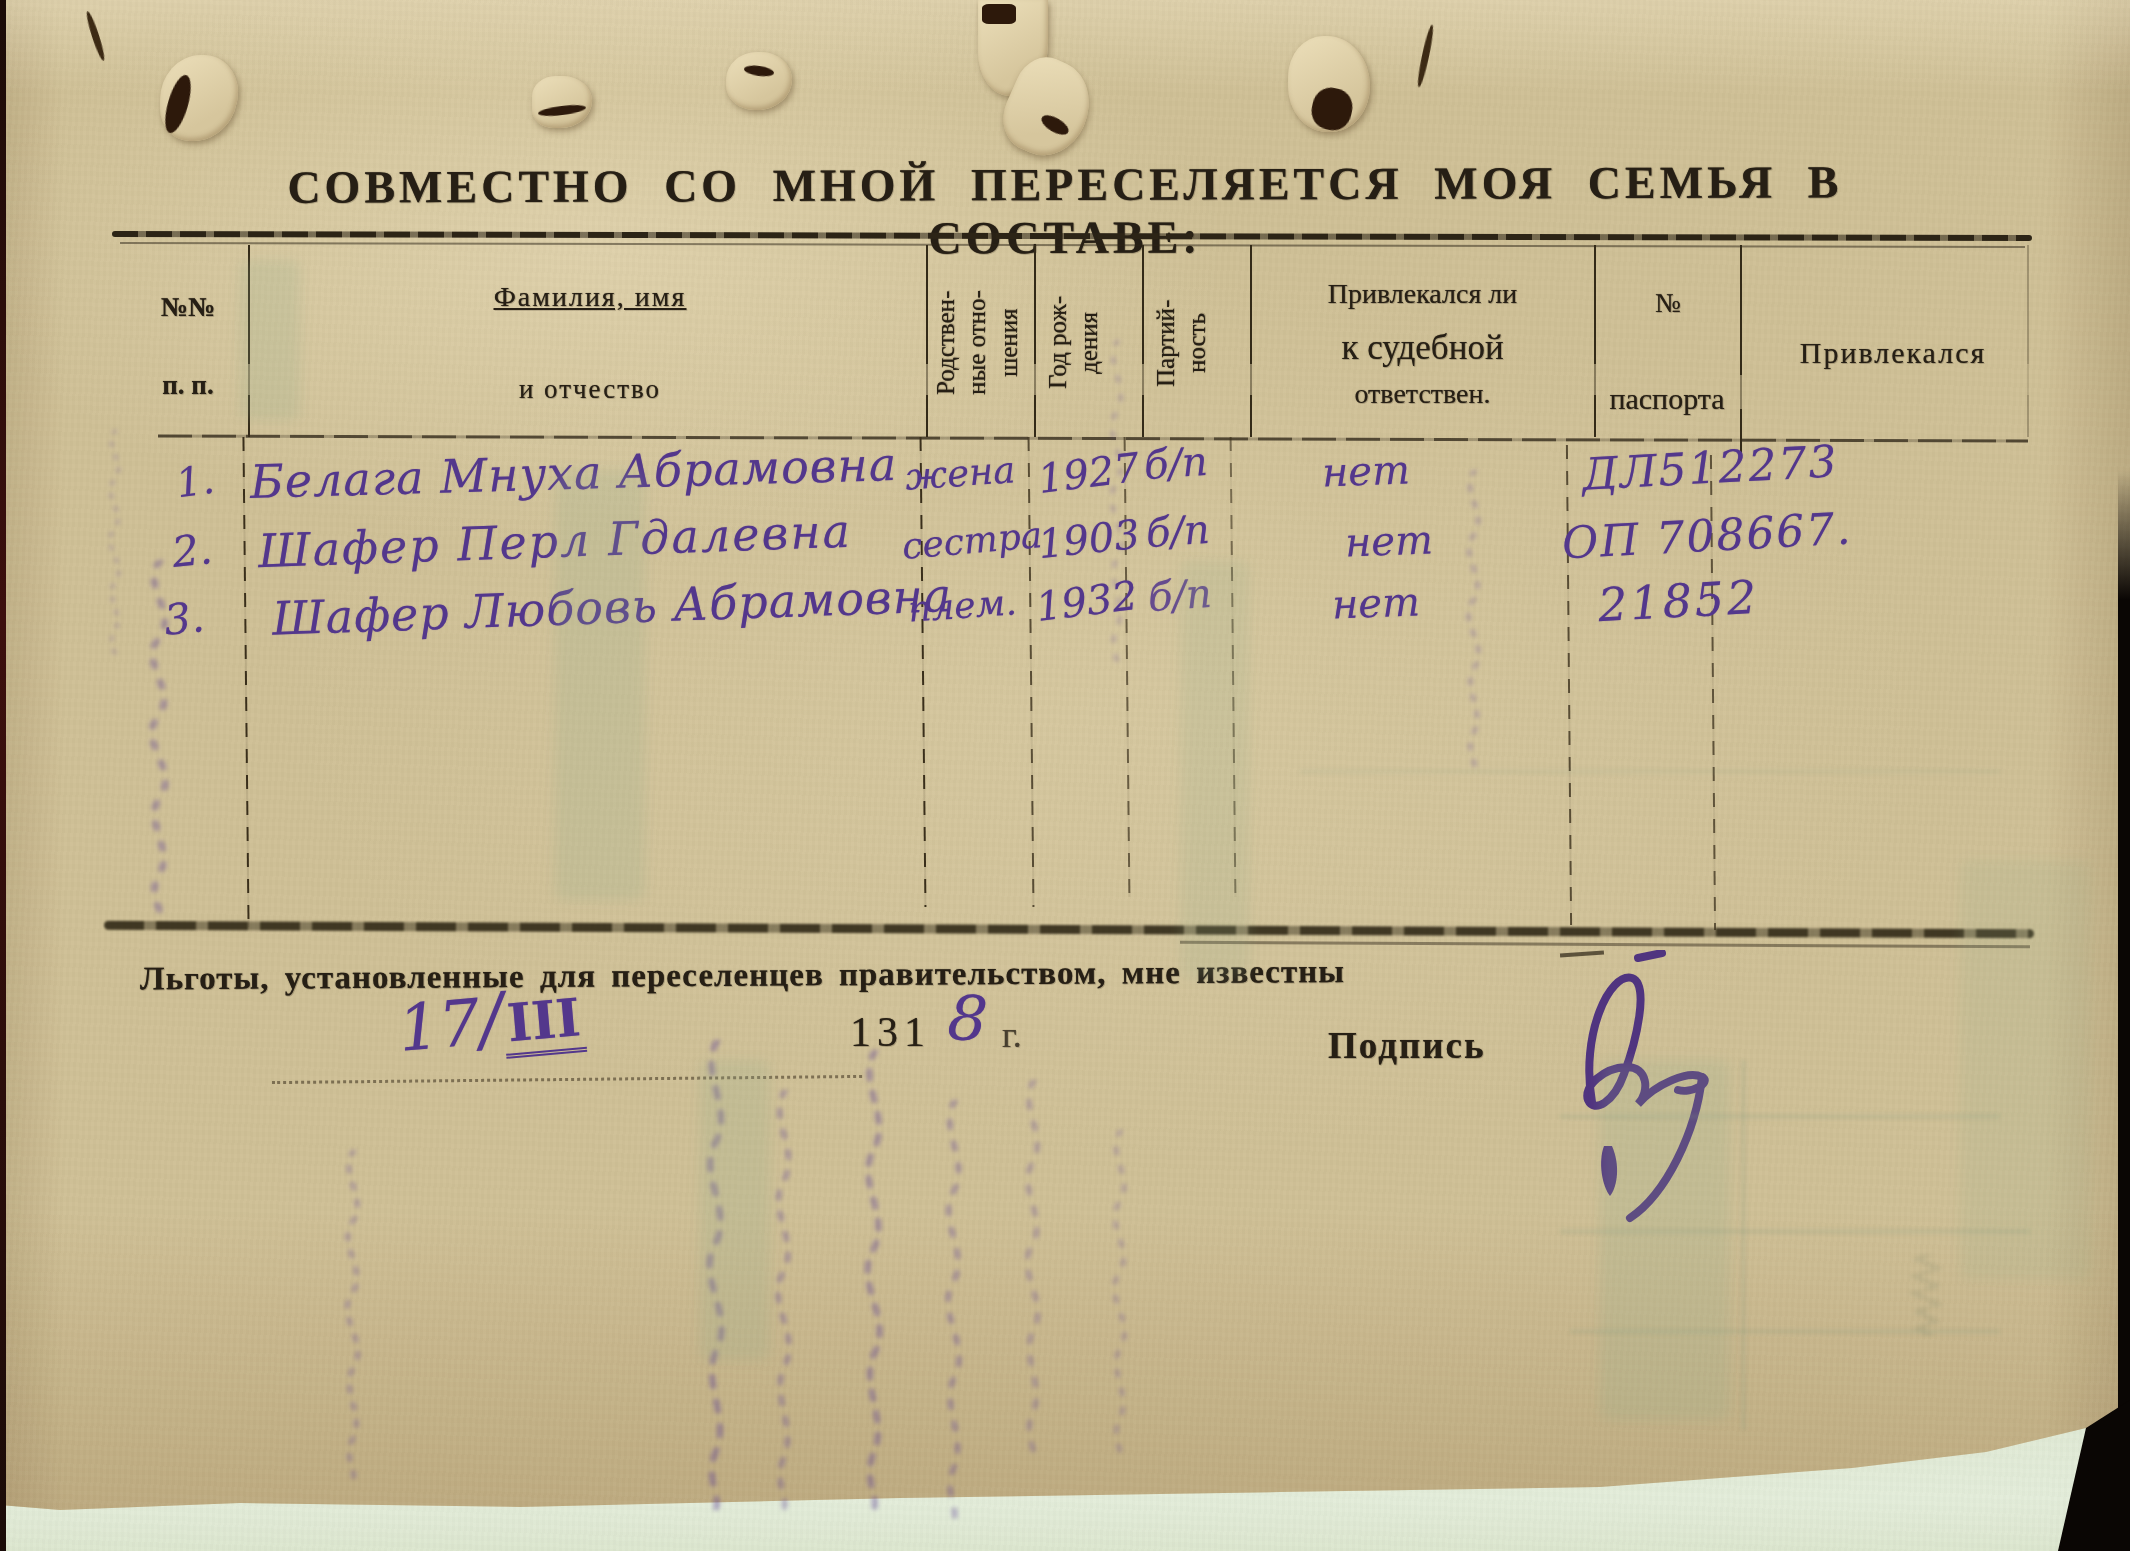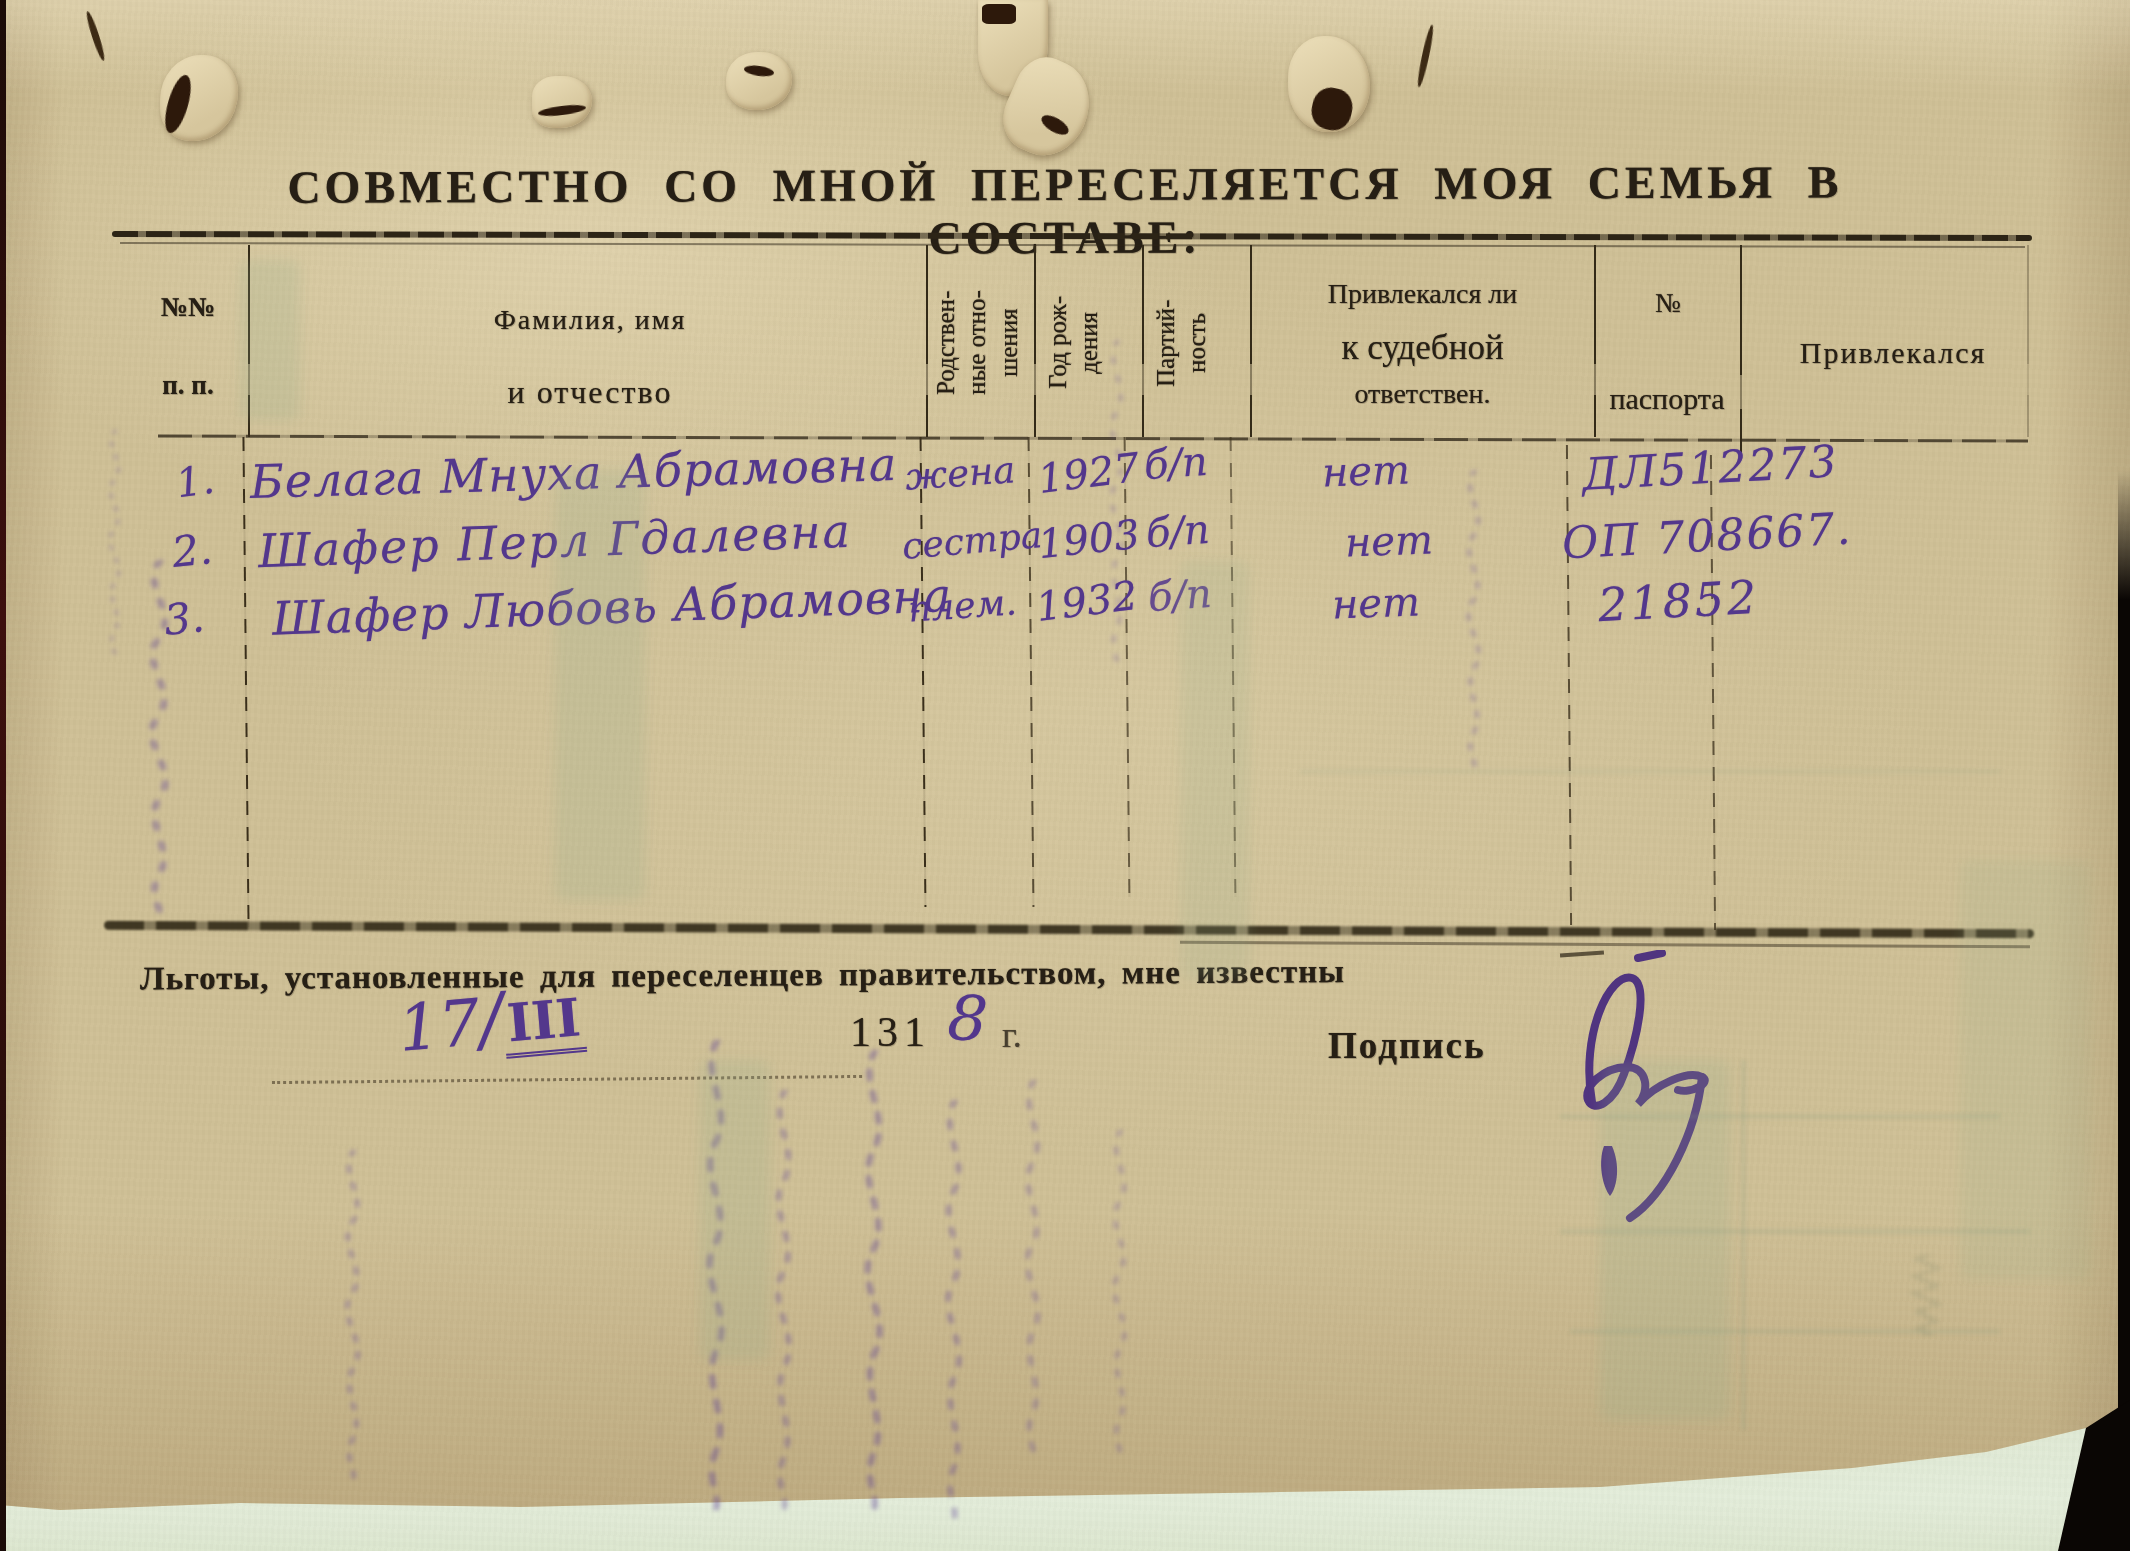--- a/index.html
+++ b/index.html
@@ -114,22 +114,22 @@
   <div class="vdash" style="left:922px;top:437px;height:470px;transform:rotate(-.6deg);"></div>
   <div class="vdash" style="left:1030px;top:437px;height:470px;transform:rotate(-.6deg);opacity:.8;"></div>
   <div class="vdash" style="left:1126px;top:437px;height:460px;transform:rotate(-.6deg);opacity:.7;"></div>
   <div class="vdash" style="left:1232px;top:437px;height:460px;transform:rotate(-.6deg);opacity:.6;"></div>
   <div class="vdash" style="left:1568px;top:445px;height:480px;transform:rotate(-.5deg);opacity:.8;"></div>
   <div class="vdash" style="left:1712px;top:455px;height:475px;transform:rotate(-.5deg);opacity:.75;"></div>
 
   <div class="abs print" style="left:128px;top:292px;width:120px;text-align:center;font-size:27px;font-weight:bold;">№№</div>
   <div class="abs print" style="left:128px;top:370px;width:120px;text-align:center;font-size:27px;font-weight:bold;">п. п.</div>
 
-  <div class="abs print" style="left:280px;top:304px;width:620px;text-align:center;font-size:28px;letter-spacing:2px;">Фамилия, имя</div>
-  <div class="abs print" style="left:280px;top:374px;width:620px;text-align:center;font-size:32px;letter-spacing:2px;">и отчество</div>
+  <div class="abs print" style="left:280px;top:281px;width:620px;text-align:center;font-size:28px;letter-spacing:2px;text-decoration:underline;">Фамилия, имя</div>
+  <div class="abs print" style="left:280px;top:374px;width:620px;text-align:center;font-size:27px;letter-spacing:2px;">и отчество</div>
 
   <div class="abs print vhead" style="left:930px;top:258px;width:100px;height:170px;font-size:25px;">Родствен-
 ные отно-
 шения</div>
   <div class="abs print vhead" style="left:1042px;top:258px;width:90px;height:170px;font-size:25px;">Год рож-
 дения</div>
   <div class="abs print vhead" style="left:1150px;top:258px;width:90px;height:170px;font-size:25px;">Партий-
 ность</div>
 
   <div class="abs print" style="left:1255px;top:278px;width:335px;text-align:center;font-size:28px;">Привлекался ли</div>

